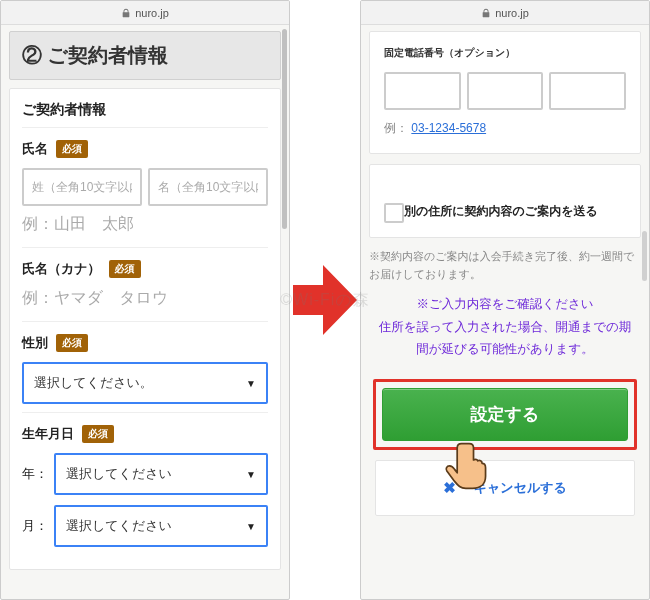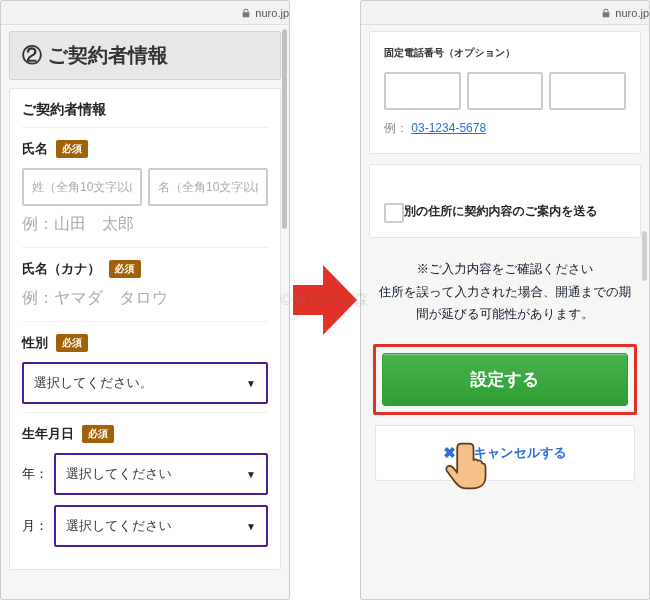--- a/index.html
+++ b/index.html
@@ -27,21 +27,21 @@
     overflow: hidden;
     height: 600px;
     position: relative;
   }
   .urlbar {
     height: 24px;
     background: #f2f2f2;
     border-bottom: 1px solid #ddd;
     display: flex;
     align-items: center;
-    justify-content: flex-end;
+    justify-content: center;
     font-size: 11px;
     color: #555;
     gap: 4px;
   }
   .urlbar svg { width: 10px; height: 10px; }
   .scroll-area {
     height: calc(100% - 24px);
     overflow: hidden;
     padding: 6px 8px;
     position: relative;
@@ -120,21 +120,21 @@
     min-width: 0;
   }
   .text-input::placeholder { color: #aaa; }
   .example {
     font-size: 16px;
     color: #aaa;
     margin-bottom: 4px;
   }
   .select-wrap {
     position: relative;
-    border: 2px solid #4c1d95;
+    border: 2px solid #3b82f6;
     border-radius: 2px;
     background: #fff;
   }
   .select-wrap-full { width: 100%; }
   .select-display {
     padding: 10px 10px;
     font-size: 13px;
     color: #333;
   }
   .select-arrow {
@@ -207,21 +207,21 @@
   .small-note {
     font-size: 11px;
     color: #888;
     line-height: 1.6;
     margin-top: 4px;
   }
 
   .warning-area {
     text-align: center;
     font-size: 12.5px;
-    color: #0f172a;
+    color: #6d28d9;
     line-height: 1.8;
     padding: 10px 8px 14px;
   }
 
   .cta-wrap {
     border: 3px solid #e1322a;
     padding: 6px;
     border-radius: 2px;
     margin: 4px 4px 10px;
   }
@@ -407,20 +407,21 @@
           <span class="link">03-1234-5678</span>
         </div>
       </div>
 
       <div class="panel2" style="padding:14px;">
         <label class="checkbox-row">
           <span class="custom-checkbox"></span>
           <span class="checkbox-label">別の住所に契約内容のご案内を送る</span>
         </label>
       </div>
+      <div class="small-note">※契約内容のご案内は入会手続き完了後、約一週間でお届けしております。</div>
 
       <div class="warning-area">
         <div>※ご入力内容をご確認ください</div>
         <div>住所を誤って入力された場合、開通までの期間が延びる可能性があります。</div>
       </div>
 
       <div class="cta-wrap">
         <button class="cta-btn">設定する</button>
       </div>
 

